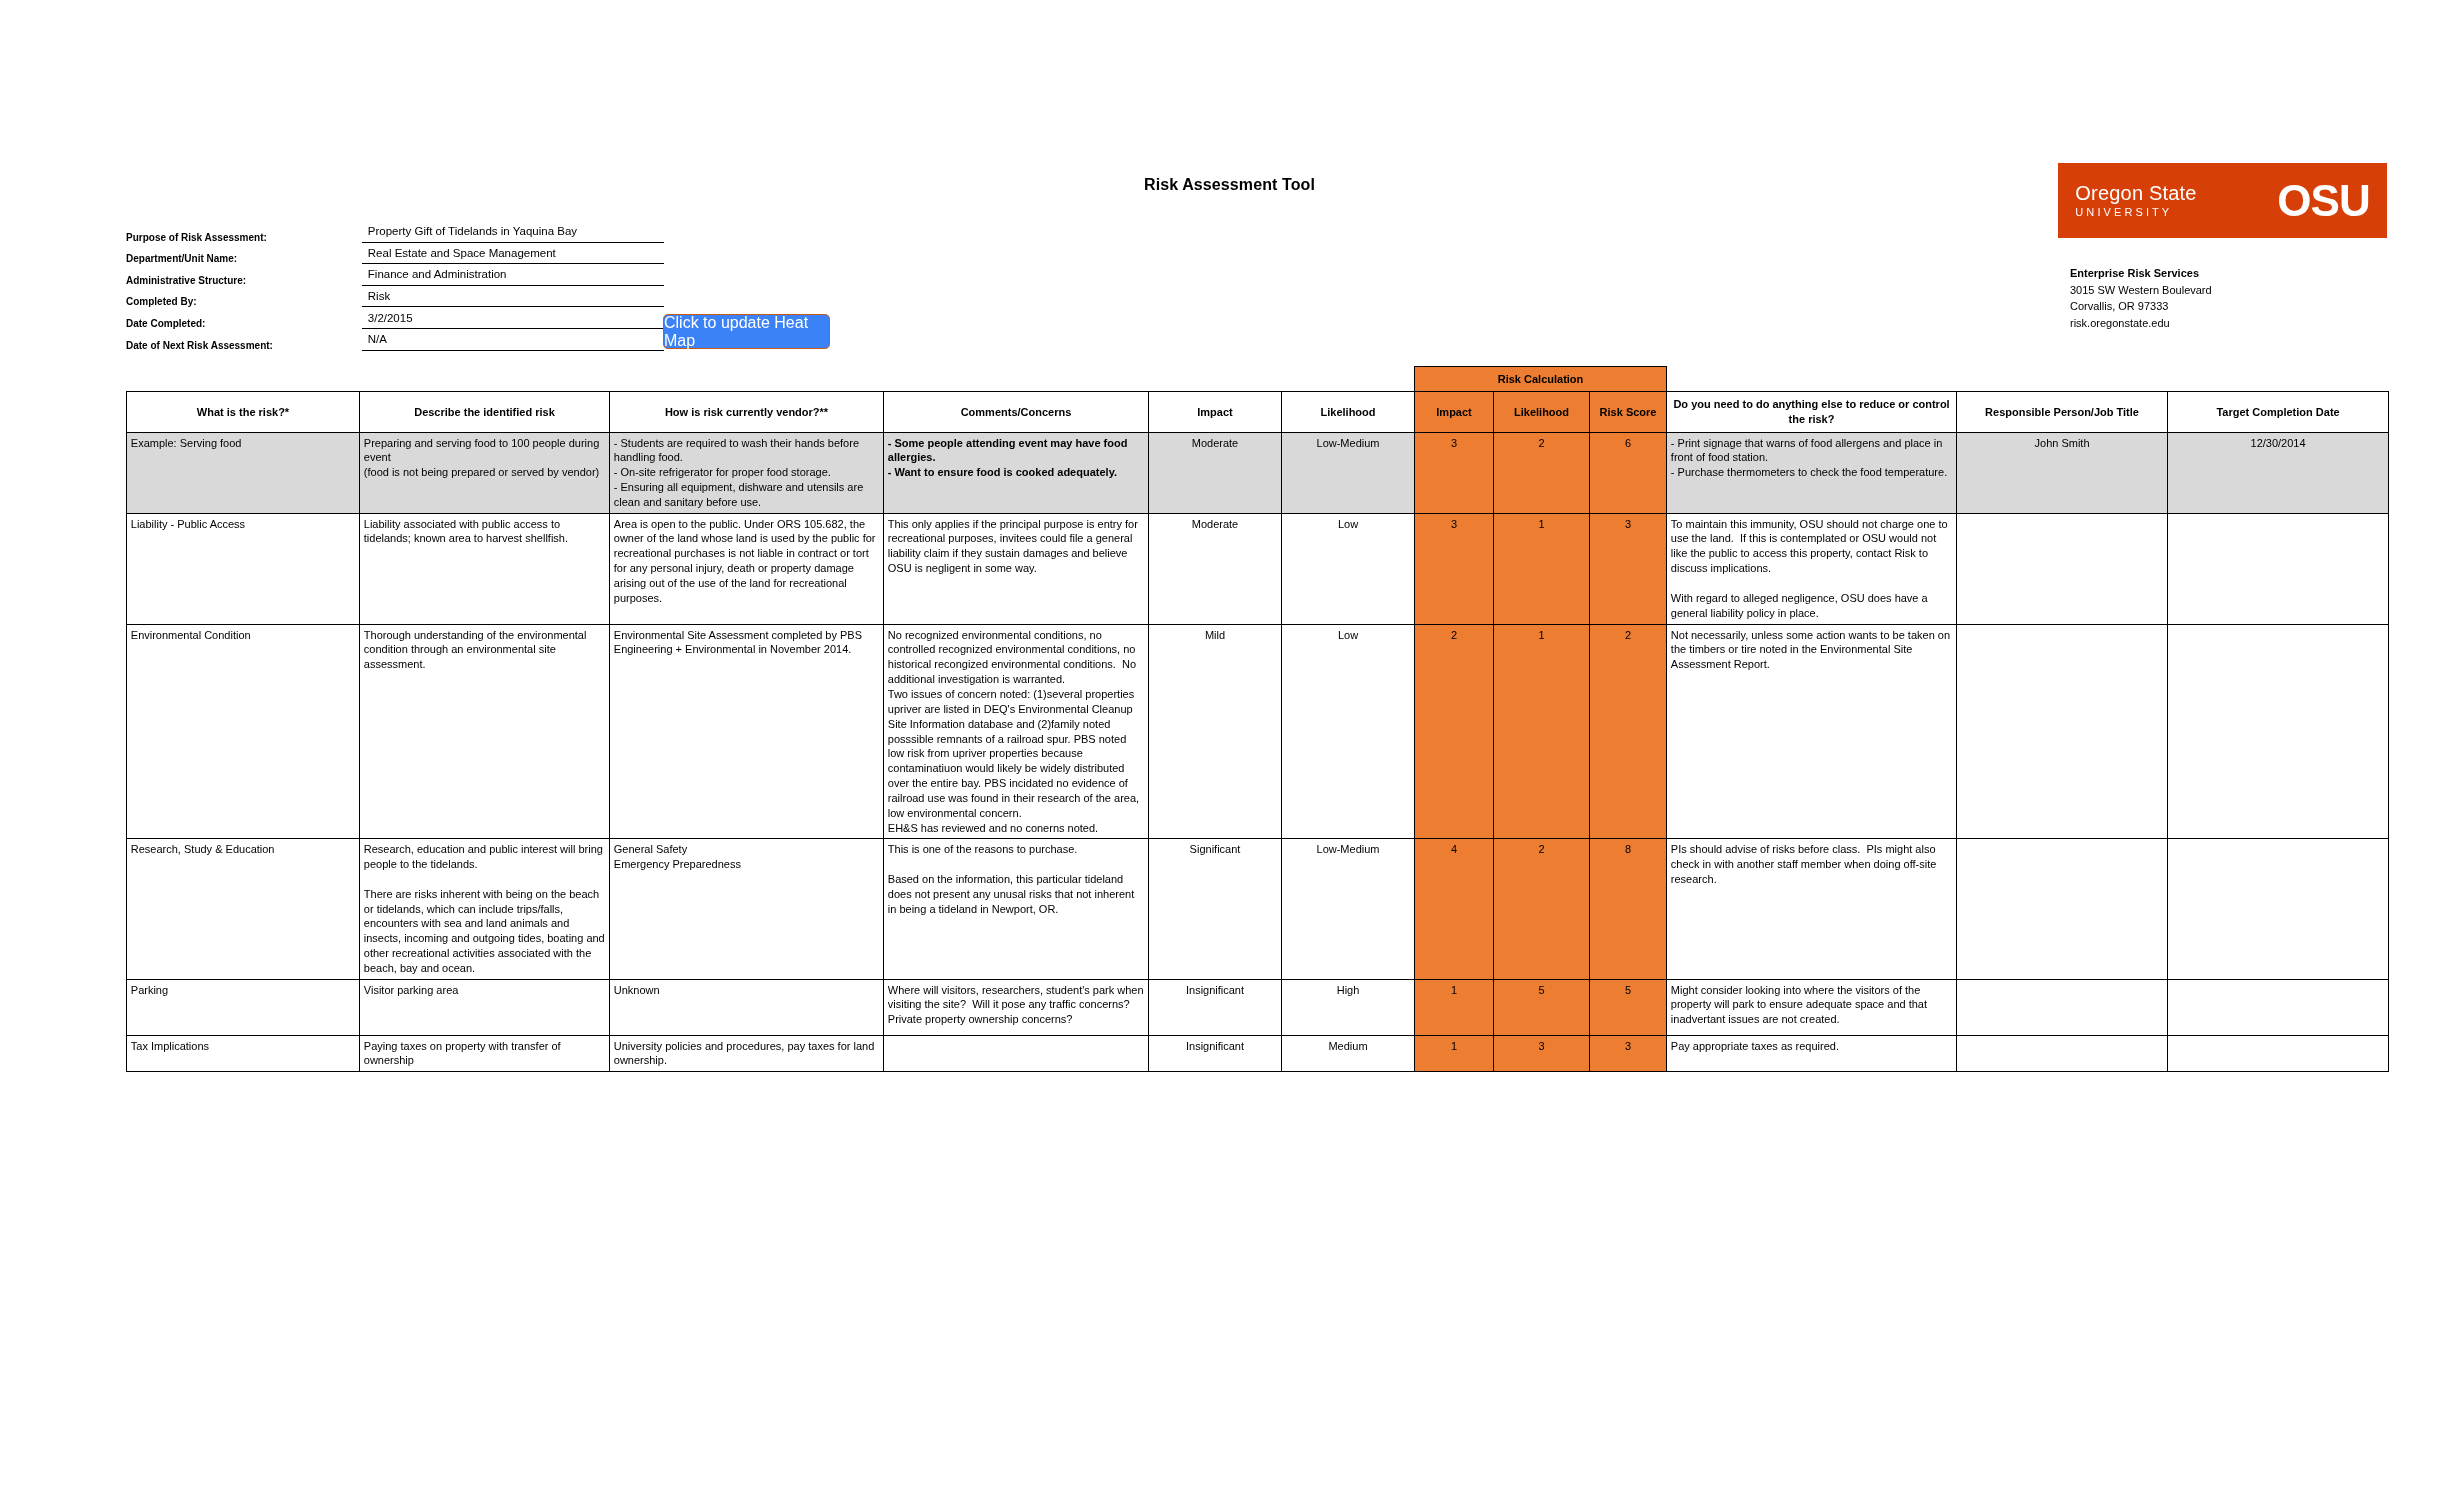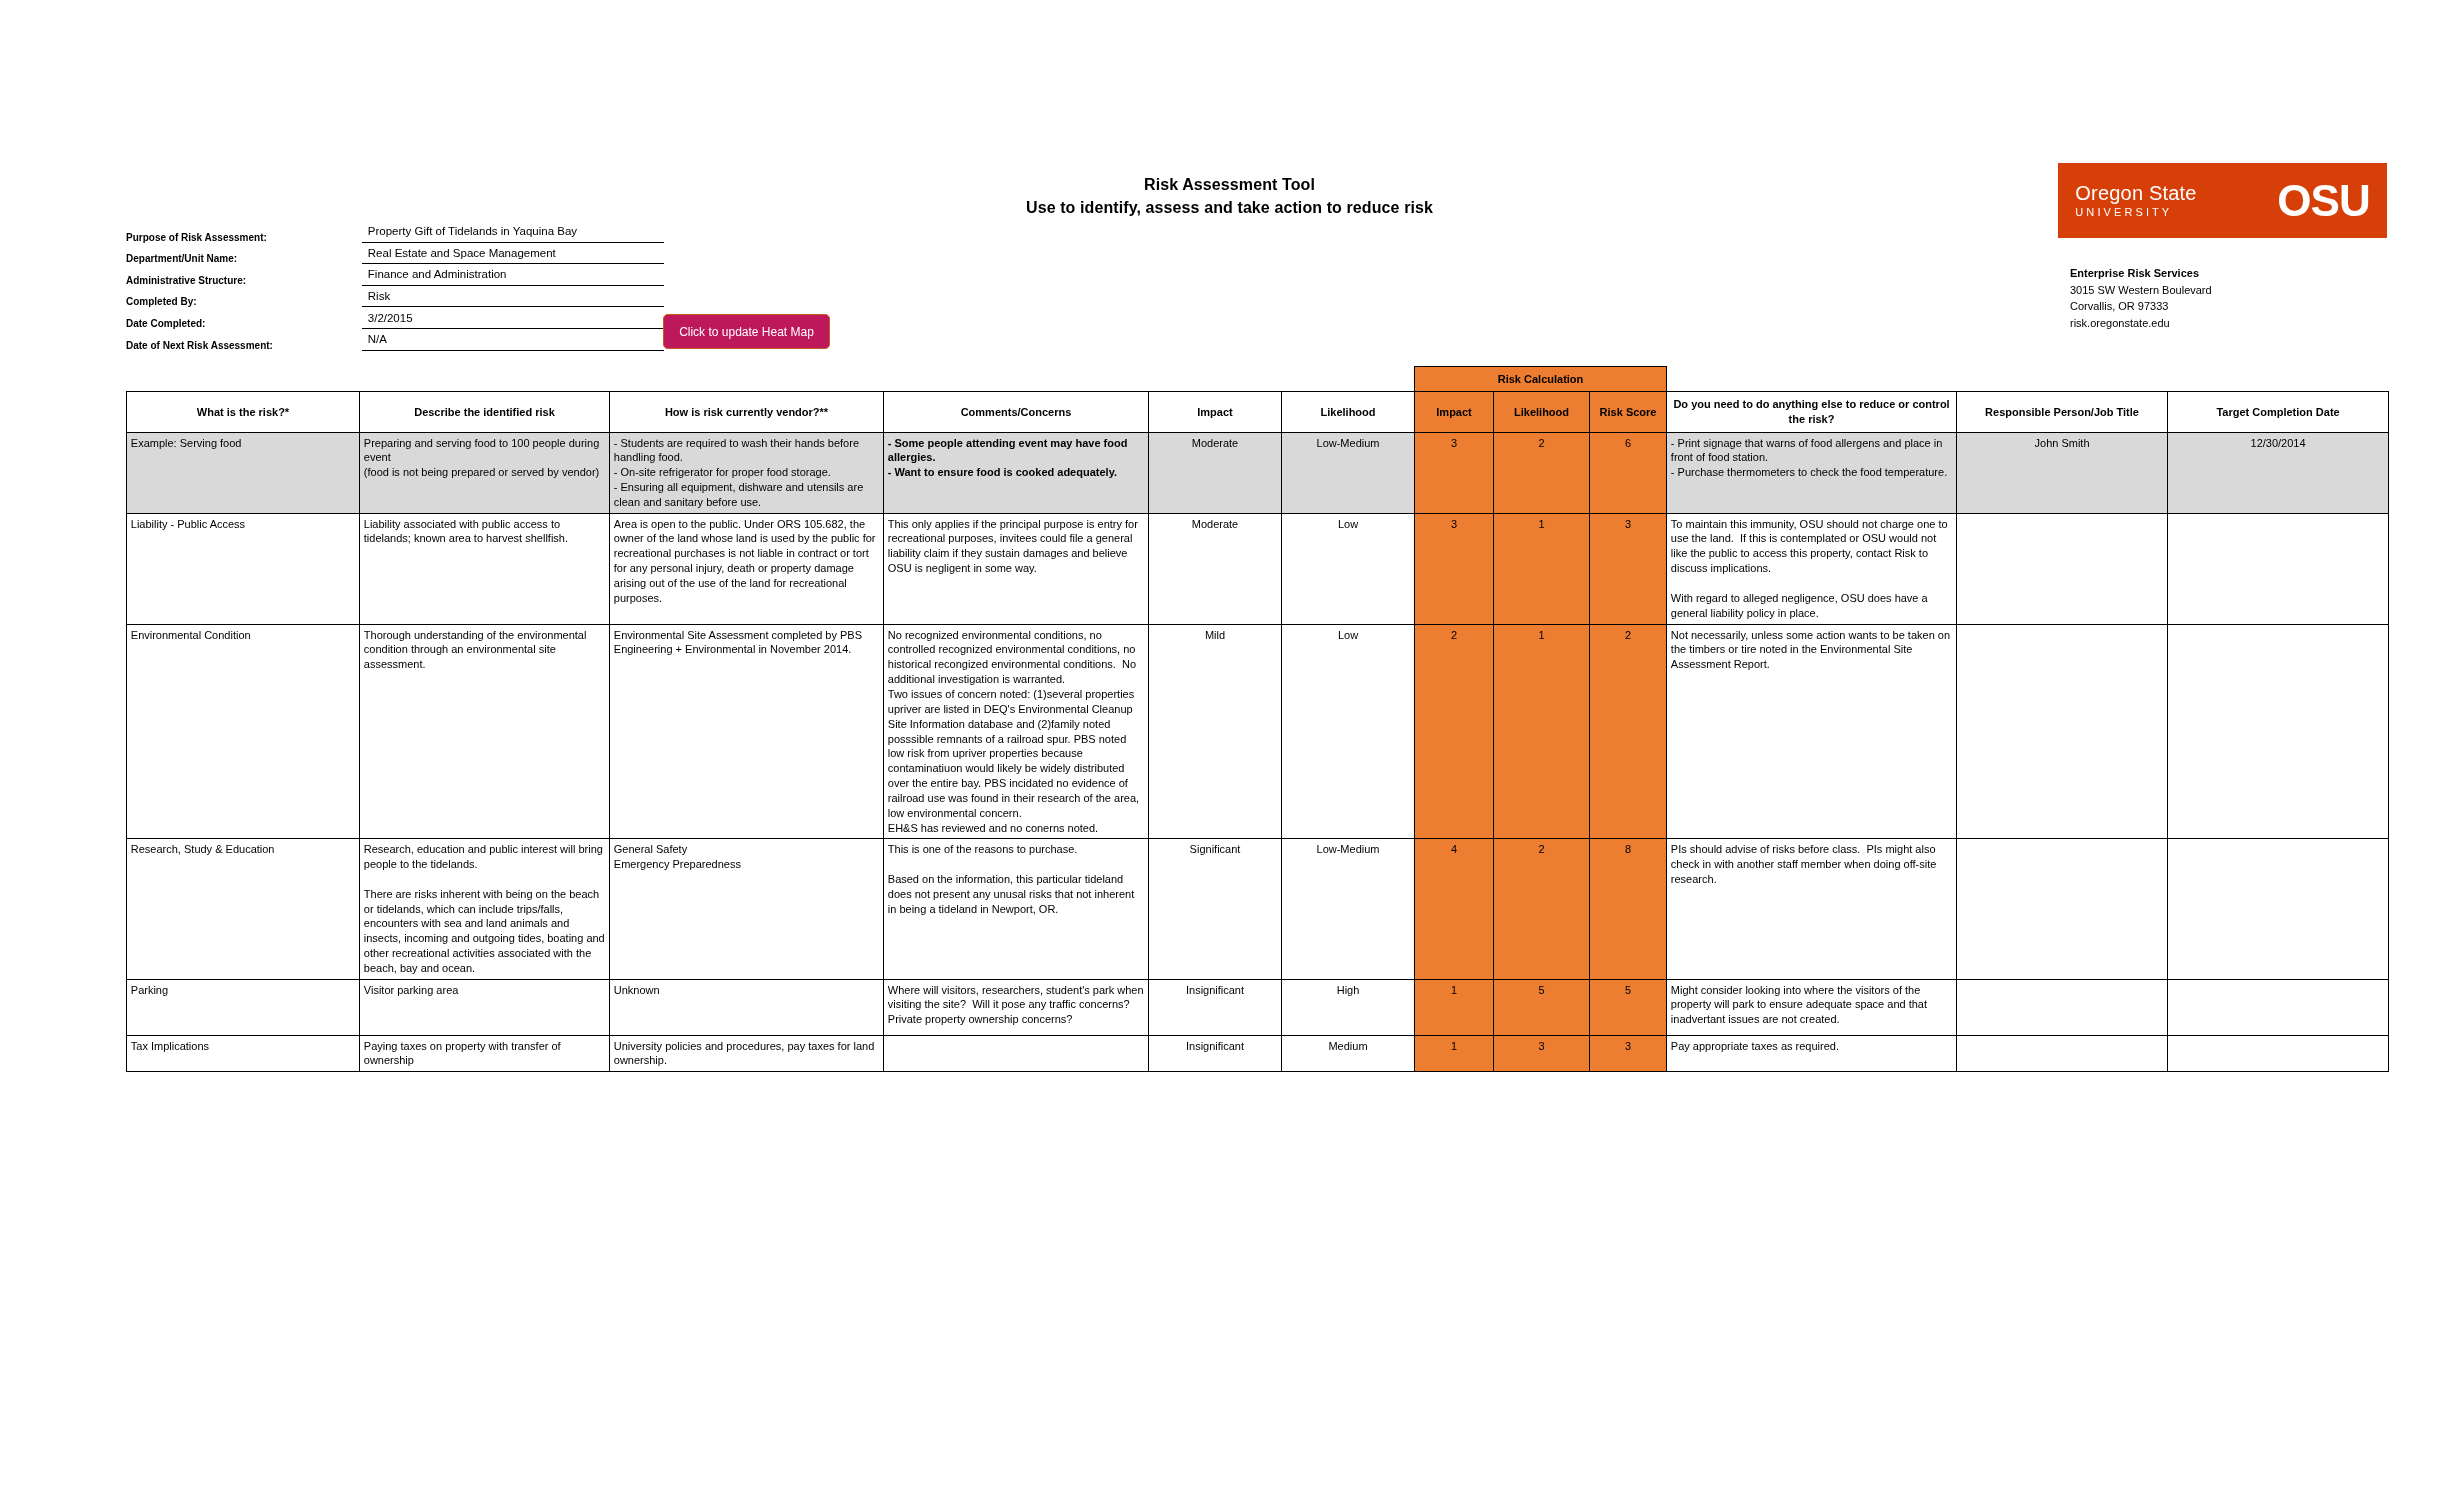--- a/index.html
+++ b/index.html
@@ -105,24 +105,24 @@
     line-height: 17.3px;
     white-space: nowrap;
   }
 
   .heatmap-btn {
     position: absolute;
     left: 663px;
     top: 314px;
     width: 165px;
     height: 33px;
-    background: #be185d;
+    background: #3b82f6;
     border: 1px solid #c75b18;
     border-radius: 4.8px;
-    font-size: 12px;
+    font-size: 16px;
     color: #ffffff;
     display: flex;
     align-items: center;
     justify-content: center;
     cursor: pointer;
   }
 
   
   table.risk {
     position: absolute;
@@ -188,21 +188,20 @@
   col.c10 { width: 211px; }
   col.c11 { width: 221px; }
 </style>
 </head>
 <body>
 
 <div class="page">
 
   <div class="doc-title">
     <div>Risk Assessment Tool</div>
-    <div>Use to identify, assess and take action to reduce risk</div>
   </div>
 
   <div class="osu-logo">
     <div class="os-left">
       <span>Oregon State</span>
       <span class="u-word">UNIVERSITY</span>
     </div>
     <div class="os-right">OSU</div>
   </div>
 

